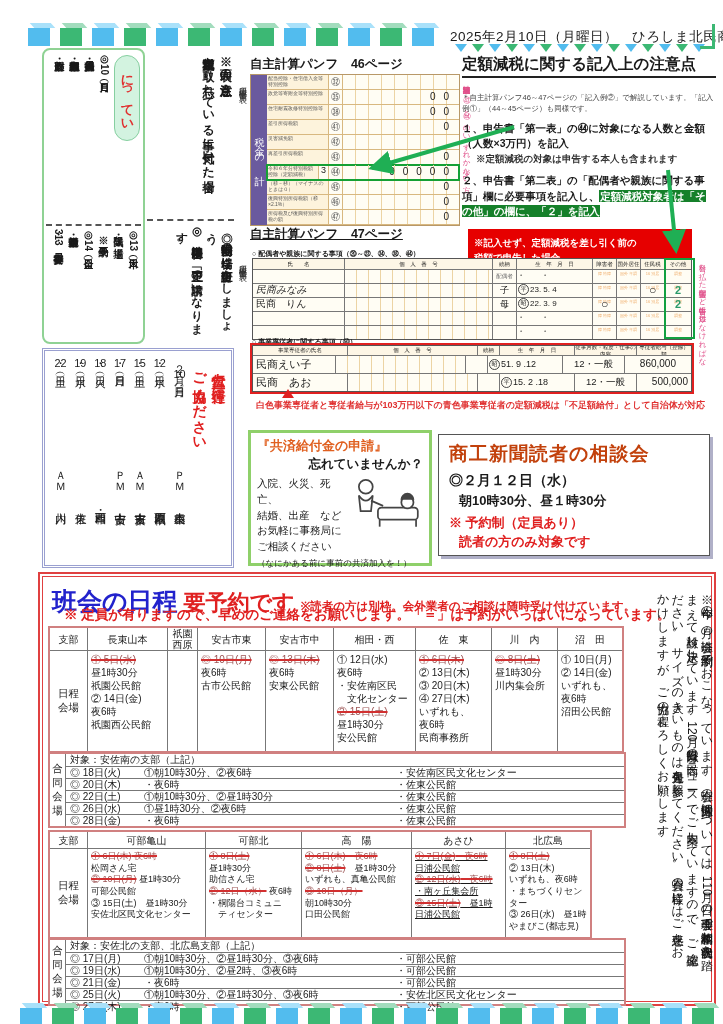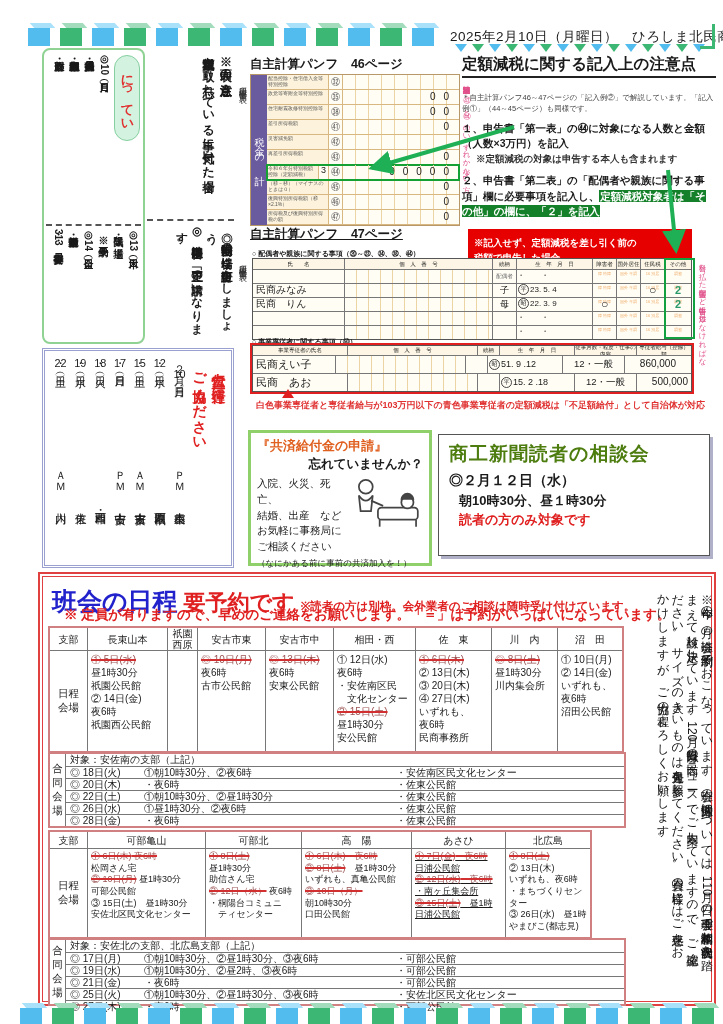--- a/index.html
+++ b/index.html
@@ -97,21 +97,21 @@
   .kyosai{position:absolute;left:248px;top:430px;width:184px;height:136px;border:3px solid #8fd06a;box-sizing:border-box;padding:4px 6px;}
   .ky-title{color:#e06020;font-weight:bold;font-size:13px;}
   .ky-sub{font-size:12.5px;font-weight:bold;text-align:right;margin-top:1px;}
   .ky-flex{display:flex;margin-top:3px;}
   .ky-body{font-size:10.5px;line-height:1.5;white-space:pre-line;flex:1;}
   .ky-note{font-size:8.5px;margin-top:3px;}
 
   
   .sodan{position:absolute;left:438px;top:434px;width:272px;height:122px;border:1.5px solid #555;
          box-shadow:3px 3px 0 #b0b0c8;box-sizing:border-box;padding:6px 10px;}
-  .so-title{font-size:19px;font-weight:bold;color:#4d7c0f;letter-spacing:1px;white-space:nowrap;}
+  .so-title{font-size:19px;font-weight:bold;color:#c2410c;letter-spacing:1px;white-space:nowrap;}
   .so-line1{font-size:14px;font-weight:bold;margin-top:5px;}
   .so-line2{font-size:13px;font-weight:bold;margin:2px 0 0 10px;}
   .so-red1{font-size:13px;font-weight:bold;color:#e02020;margin-top:4px;}
   .so-red2{font-size:13px;font-weight:bold;color:#e02020;margin:1px 0 0 10px;}
 
   
   .hankai-box{position:absolute;left:38px;top:572px;width:678px;height:434px;border:2px solid #e04040;box-sizing:border-box;}
   .hk-inner{position:absolute;inset:2px;border:1px solid #e04040;}
   .hk-title-row{position:absolute;left:12px;top:11px;white-space:nowrap;}
   .hk-title-main{font-size:25px;font-weight:bold;color:#2222cc;}
@@ -355,21 +355,21 @@
           <span class="mark-preset">国外 年調</span>
         </div>
         <div class="t47-cell" style="width: 24px;">
           <span class="mark-preset">16 別居</span>
         </div>
         <div class="t47-cell" style="width: 26px;">
           <span class="mark-preset">調整</span>
         </div>
       </div>
       <div class="t47-row" style="height: 13px;">
-        <div class="t47-cell" style="width: 92px; font-size: 10px; line-height: 12px; padding-left: 3px;">民商みなみ</div>
+        <div class="t47-cell" style="width: 92px; font-size: 10px; line-height: 12px; padding-left: 3px; font-style: italic;">民商みなみ</div>
         <div class="t47-cell numgrid" style="width: 148px;"></div>
         <div class="t47-cell" style="width: 24px; text-align: center; font-size: 9px; line-height: 12px; color: rgb(17, 17, 17);">子</div>
         <div class="t47-cell" style="width: 76px; font-size: 8px; line-height: 12px;"><span class="era">平</span><span>23. 5. 4</span></div>
         <div class="t47-cell" style="width: 24px;">
           <span class="mark-preset">障 特障</span>
         </div>
         <div class="t47-cell" style="width: 24px;">
           <span class="mark-preset">国外 年調</span>
         </div>
         <div class="t47-cell" style="width: 24px;">
@@ -491,20 +491,21 @@
         </g>
       </svg>
     </div>
     <div class="ky-note">（なにかある前に事前の共済加入を！）</div>
   </div>
 
   <div class="sodan">
     <div class="so-title">商工新聞読者の相談会</div>
     <div class="so-line1">◎２月１２日（水）</div>
     <div class="so-line2">朝10時30分、昼１時30分</div>
+    <div class="so-red1">※ 予約制（定員あり）</div>
     <div class="so-red2">読者の方のみ対象です</div>
   </div>
 
   <div class="hankai-box">
     <div class="hk-inner"></div>
     <div class="hk-title-row">
       <span class="hk-title-main">班会の日程</span><span class="hk-title-sub">要予約です</span><span class="hk-note1">※読者の方は別枠。会外業者のご相談は随時受け付けています。</span>
     </div>
     <div class="hk-note2">※ 定員が有りますので、早めのご連絡をお願いします。「＝」は予約がいっぱいになっています。</div>
     <div class="h-table s-font" id="table-south" style="left:8px;top:52px;">

